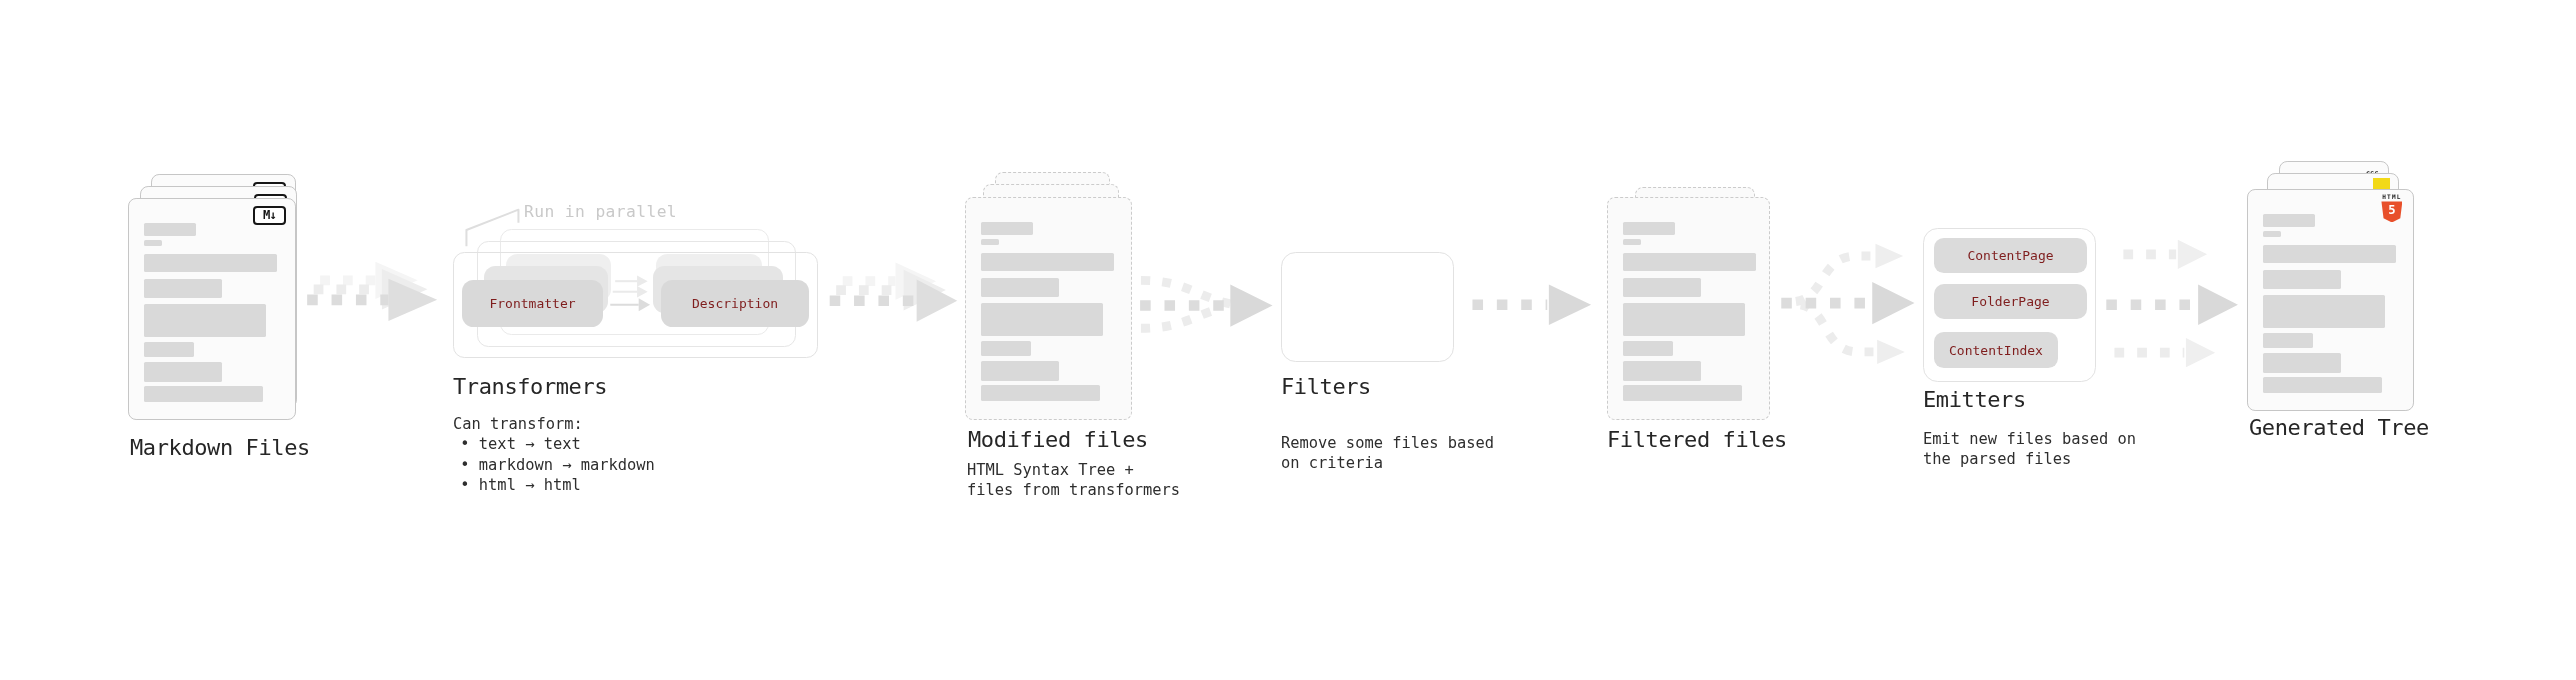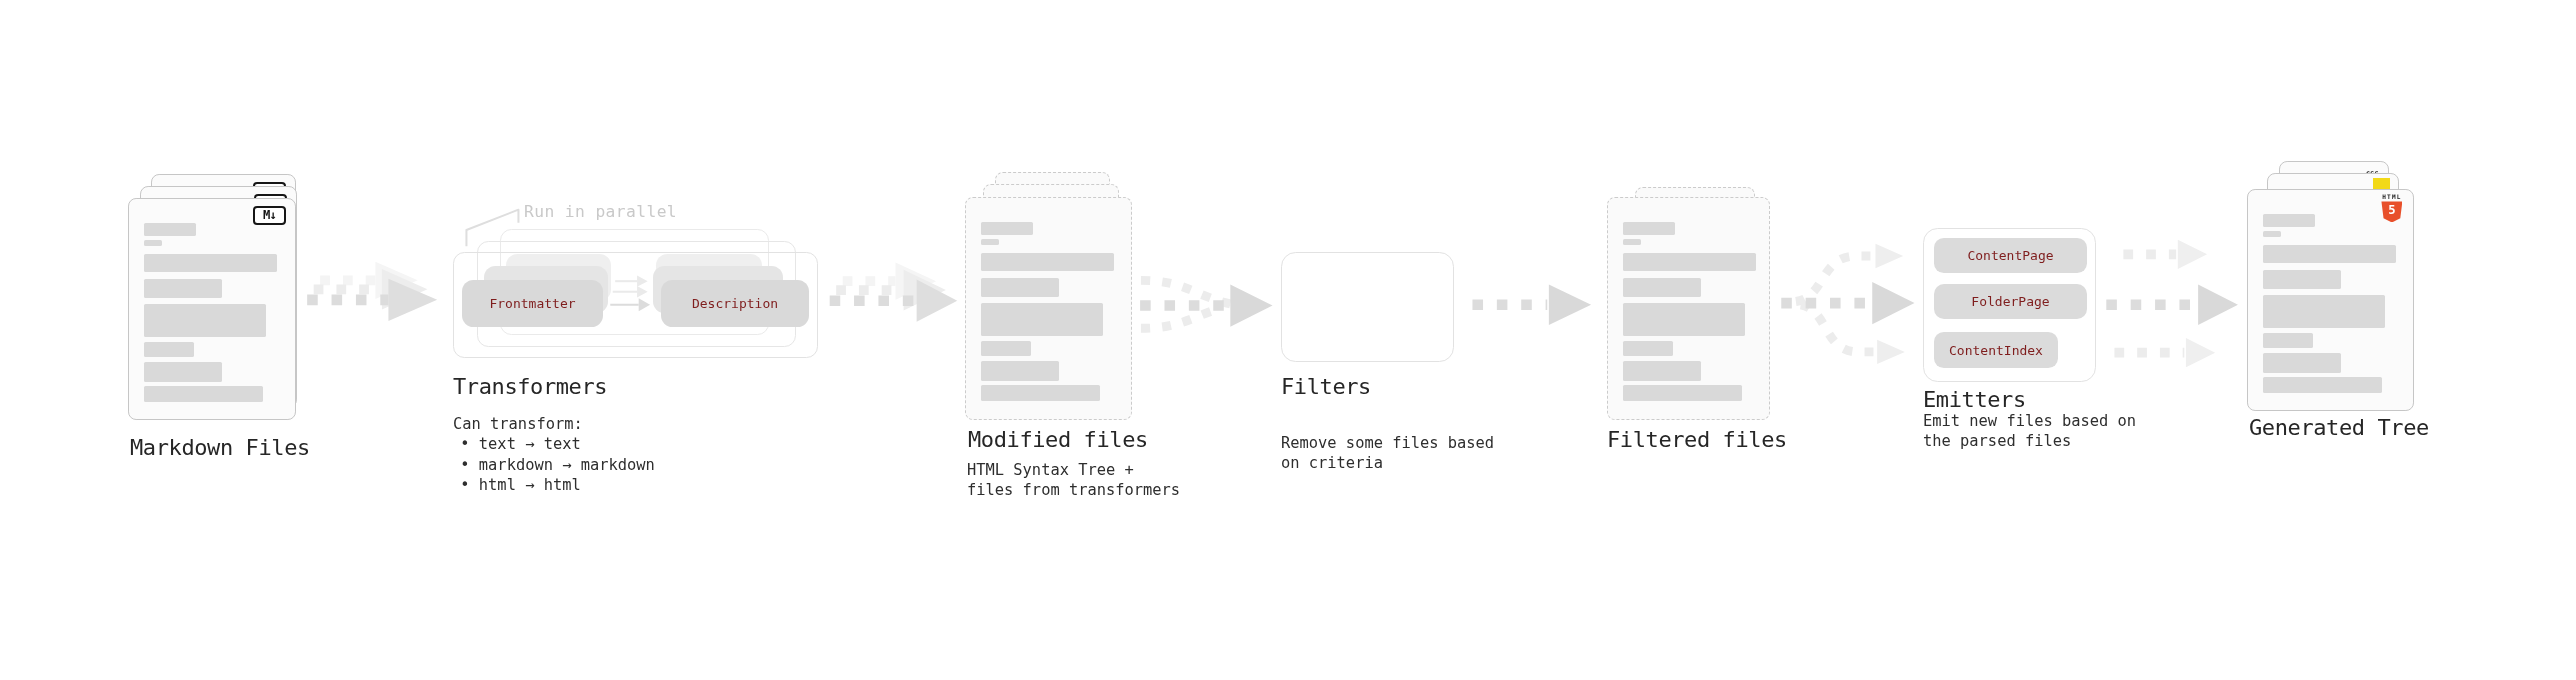--- a/index.html
+++ b/index.html
@@ -69,21 +69,21 @@
   #mo-label{left:968px;top:427px;}
   #fi-label{left:1281px;top:374px;}
   #fd-label{left:1607px;top:427px;}
   #em-label{left:1923px;top:387px;}
   #ge-label{left:2249px;top:415px;}
   .stage-desc{position:absolute;font-size:15.4px;color:#2e2e2e;line-height:20.3px;white-space:nowrap;}
   #tr-desc{left:453px;top:414px;}
   #tr-desc .bullet{margin-left:7.3px;}
   #mo-desc{left:967px;top:460px;}
   #fi-desc{left:1281px;top:411px;margin-top:22px;}
-  #em-desc{left:1923px;top:411px;}
+  #em-desc{left:1923px;top:429px;}
   #ge-desc{left:2249px;top:452px;}
   #run-note{position:absolute;left:524px;top:202px;font-size:16.3px;color:#c9c9c9;letter-spacing:0.4px;white-space:nowrap;}
 </style>
 </head>
 <body>
 
 <div id="canvas">
 
   <svg id="arrows" width="2576" height="681" viewBox="0 0 3170 838">
 

